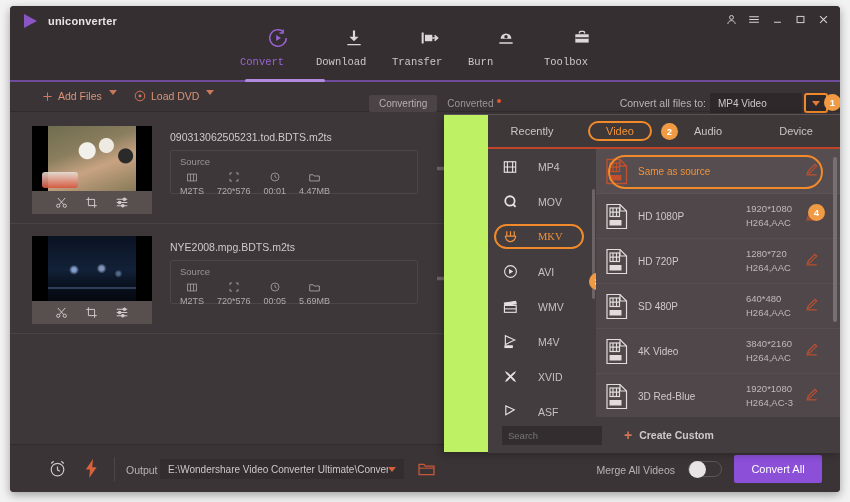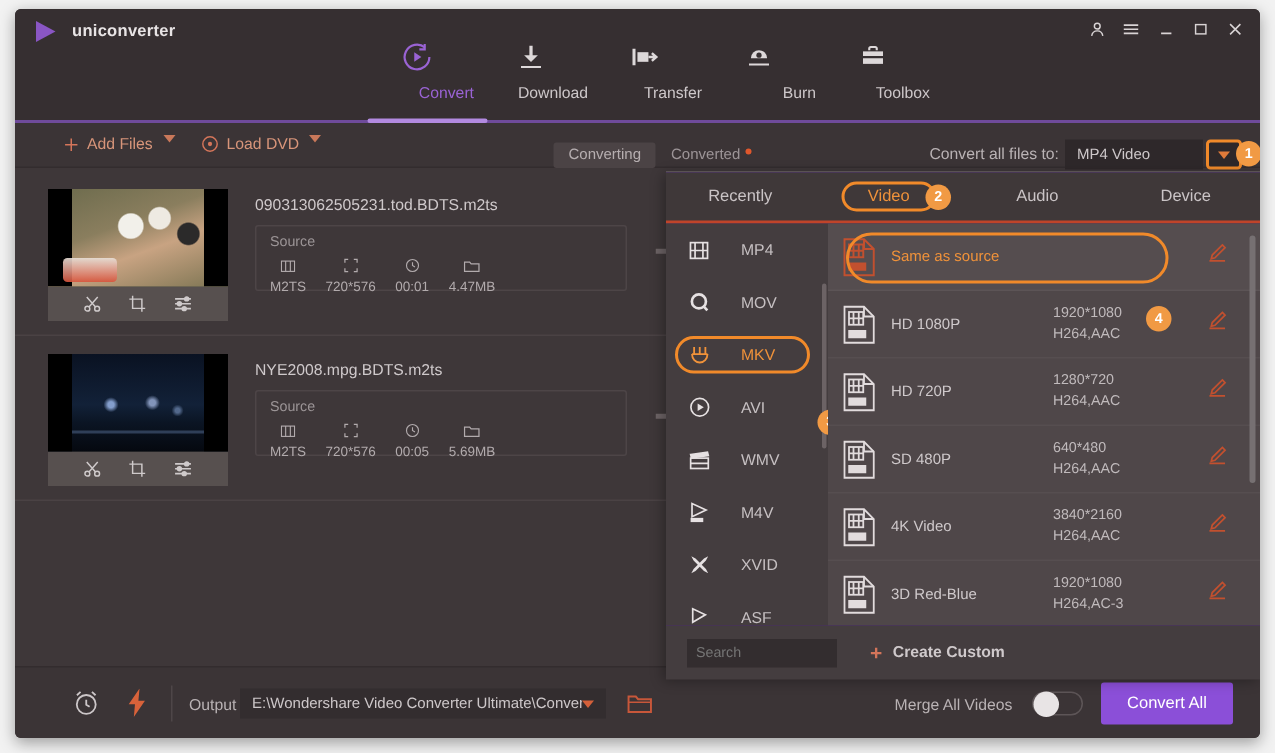--- a/index.html
+++ b/index.html
@@ -37,21 +37,21 @@
 
   .wincontrols { position: absolute; right: 10px; top: 6px; display: flex; align-items: center; gap: 9px; }
   .wc { width: 14px; height: 14px; display:flex; align-items:center; justify-content:center; color: #d9d4d5; }
   .wc svg { display:block; }
 
   .navtabs {
     position: absolute; left: 230px; top: 18px;
     display: flex; gap: 0;
   }
   .navtab {
-    width: 76px; text-align: right; cursor: pointer;
+    width: 76px; text-align: left; cursor: pointer; font-family: Liberation Mono, monospace;
   }
   .navtab .nicon { height: 28px; display:flex; align-items:center; justify-content:center; color:#ddd8d9; }
   .navtab .nlbl { margin-top: 4px; font-size: 10.5px; color: #cdc7c9; }
   .navtab.active .nicon { color: #9a63d4; }
   .navtab.active .nlbl { color: #9a63d4; }
 
   .navunderline {
     position:absolute; left:0; top:74px; width:100%; height:2px;
     background:#6f4b9b;
   }
@@ -149,38 +149,39 @@
   .t2:after {
     content:""; position:absolute; left:10%; bottom:18%; width:80%; height:2px;
     background:rgba(120,150,200,.35);
   }
   .t2 .blk { position:absolute; top:0; width:13%; height:100%; background:#000; z-index:2; }
   .t2 .blk.l { left:0; } .t2 .blk.r { right:0; }
 
   
   .panel {
     position:absolute; left:434px; top:108px; width:396px; height:338px;
-    background:#4c1d95; border-top:1px solid #5a5254;
-    box-shadow:-2px 2px 8px rgba(0,0,0,.3); z-index:50;
+    background:#bef264; border-top:1px solid #5a5254;
+    box-shadow:-2px 2px 8px rgba(0,0,0,.3); z-index:50;padding-left:44px;
   }
   .panel-tabs { display:flex; height:34px; background:#3f3839; border-bottom:2px solid #c0442a; position:relative; }
   .ptab { flex:1; display:flex; align-items:center; justify-content:center; font-size:11px; color:#cac4c6; cursor:pointer; position:relative; }
   .ptab.selected .ptab-box {
     border:2px solid #f18a2a; border-radius:12px; padding:2px 16px; color:#f0923a;
   }
   .badge-2 { left:173px; top:8px; }
   .badge-3 { left:101px; top:124px; }
   .badge-4 { left:212px; top:55px; }
 
   .panel-body { display:flex; height:268px; }
   .fmt-list { width:108px; background:#443d3f; overflow:hidden; position:relative; }
   .fmt-item { height:35px; display:flex; align-items:center; gap:20px; padding-left:14px; font-size:10.5px; color:#c6c0c2; cursor:pointer; }
   .fmt-item .ficon { width:16px; height:16px; display:flex; align-items:center; justify-content:center; color:#e6e1e2; }
   .fmt-item.selected {
     color:#f0923a;
+    font-family:Liberation Serif, serif;
   }
   .fmt-item.selected .sel-pill {
     position:absolute; left:6px; width:90px; height:25px;
     border:2px solid #f18a2a; border-radius:13px; pointer-events:none;
   }
   .fmt-item.selected .ficon { color:#f0923a; }
   .fmt-scrollbar { position:absolute; right:1px; top:40px; width:3px; height:110px; background:#6c6365; border-radius:2px; }
 
   .preset-list { flex:1; background:#4f4749; overflow:hidden; position:relative; }
   .preset { height:45px; display:flex; align-items:center; border-bottom:1px solid #564e50; position:relative; cursor:pointer; }

